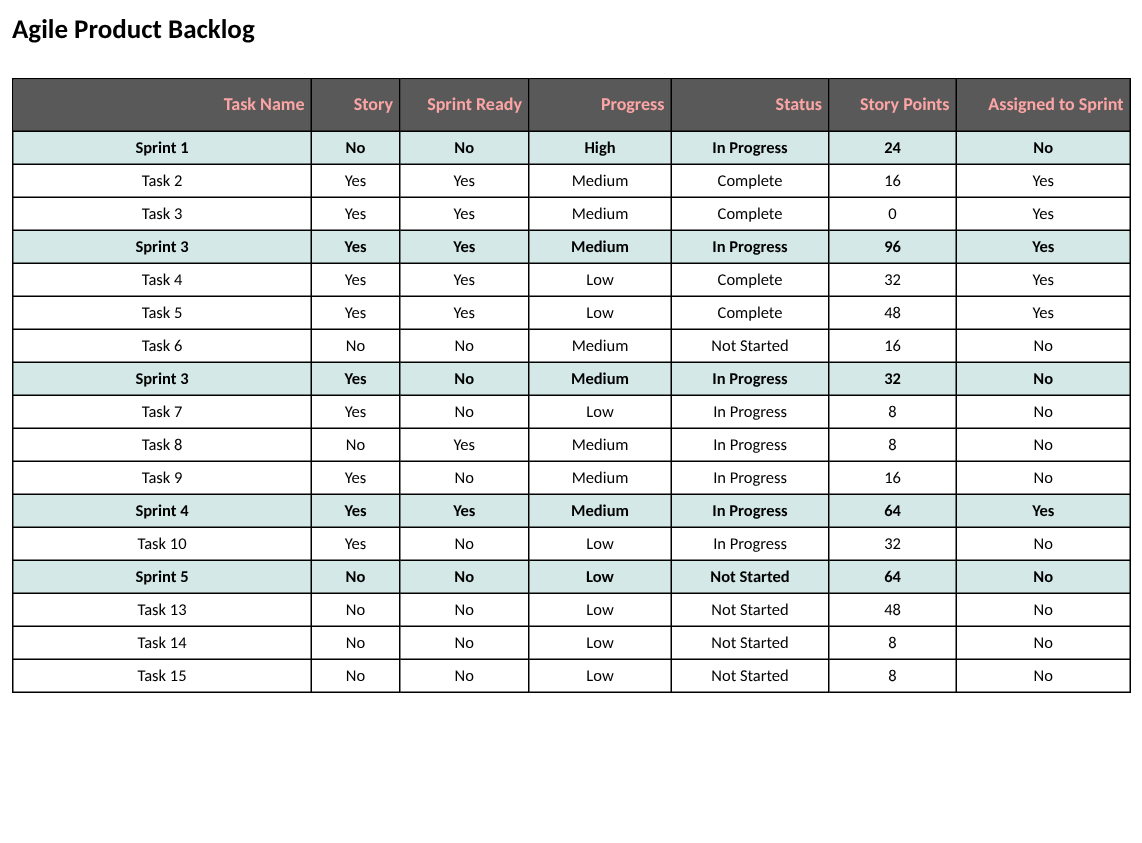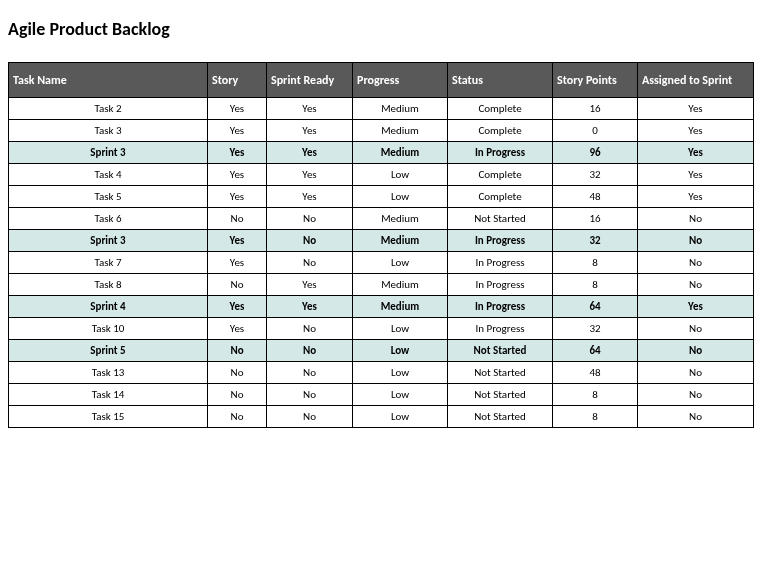--- a/index.html
+++ b/index.html
@@ -5,36 +5,36 @@
   * { box-sizing: border-box; }
   body {
     margin: 0;
     padding: 4px 8px;
     font-family: Calibri, Arial, sans-serif;
     background: #fff;
     width: 761px;
   }
   .title {
     font-size: 18px;
-    margin: 12px 0 22px 0;
+    margin: 2px 0 22px 0;
     padding-top: 2px;
   }
   table {
     border-collapse: collapse;
     width: 100%;
     table-layout: fixed;
   }
   th {
     background: #595959;
-    color: #ffffff;
+    color: #fca5a5;
     font-weight: bold;
     font-size: 12px;
     padding: 10px 4px;
     border: 1px solid #000;
-    text-align: left;
+    text-align: right;
   }
   td {
     border: 1px solid #000;
     font-size: 11px;
     padding: 3px 4px;
     text-align: center;
     height: 22px;
     background: #fff;
   }
   tr.sprint td {
@@ -69,20 +69,29 @@
       <th>Task Name</th>
       <th>Story</th>
       <th>Sprint Ready</th>
       <th>Progress</th>
       <th>Status</th>
       <th>Story Points</th>
       <th>Assigned to Sprint</th>
     </tr>
   </thead>
   <tbody id="tbody">
+      <tr class="sprint">
+        <td>Sprint 1</td>
+        <td>No</td>
+        <td>No</td>
+        <td>High</td>
+        <td>In Progress</td>
+        <td>24</td>
+        <td>No</td>
+      </tr>
       <tr>
         <td>Task 2</td>
         <td>Yes</td>
         <td>Yes</td>
         <td>Medium</td>
         <td>Complete</td>
         <td>16</td>
         <td>Yes</td>
       </tr>
       <tr>
@@ -148,20 +157,29 @@
         <td>8</td>
         <td>No</td>
       </tr>
       <tr>
         <td>Task 8</td>
         <td>No</td>
         <td>Yes</td>
         <td>Medium</td>
         <td>In Progress</td>
         <td>8</td>
+        <td>No</td>
+      </tr>
+      <tr>
+        <td>Task 9</td>
+        <td>Yes</td>
+        <td>No</td>
+        <td>Medium</td>
+        <td>In Progress</td>
+        <td>16</td>
         <td>No</td>
       </tr>
       <tr class="sprint">
         <td>Sprint 4</td>
         <td>Yes</td>
         <td>Yes</td>
         <td>Medium</td>
         <td>In Progress</td>
         <td>64</td>
         <td>Yes</td>

